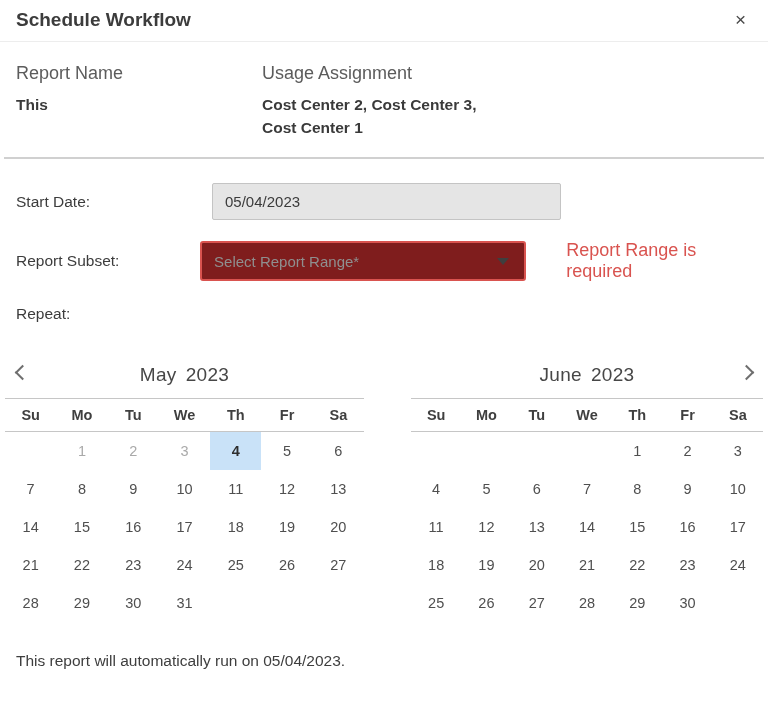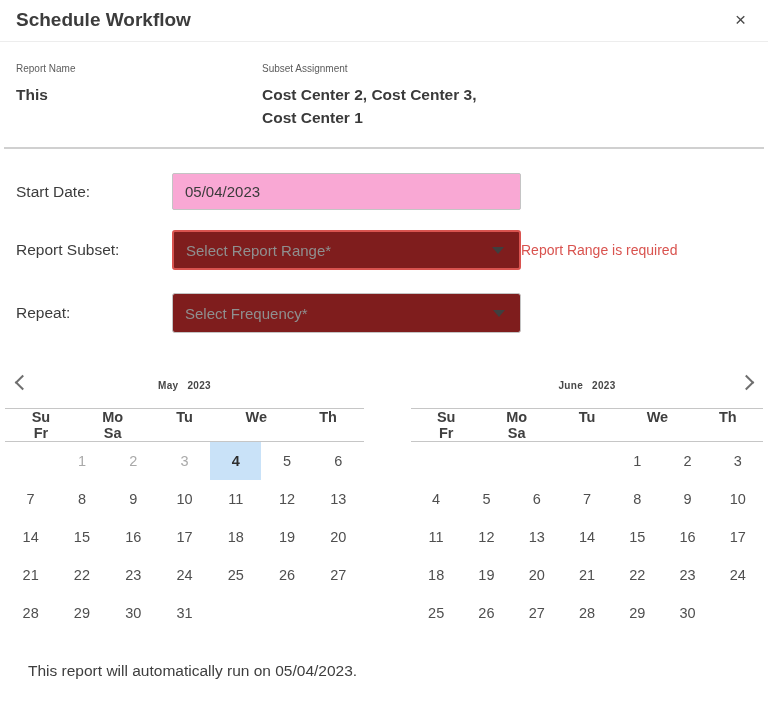--- a/index.html
+++ b/index.html
@@ -21,97 +21,97 @@
     font-size:19px; color:#4a4a4a; cursor:pointer; line-height:1;
     background:none; border:none; padding:2px 6px;
     font-family:"Liberation Sans",sans-serif;
   }
 
   
   .summary {
     display:grid; grid-template-columns:246px 258px 1fr;
     padding:21px 16px 18px 16px;
   }
-  .summary .lbl { font-size:10px; color:#5c5c5c; margin-bottom:9px; }
+  .summary .lbl { font-size:18px; color:#5c5c5c; margin-bottom:9px; }
   .summary .val { font-size:15.5px; font-weight:700; color:#3a3a3a; line-height:23px; padding-right:24px; }
   .summary-divider { border:none; border-top:2px solid #d0d0d0; margin:0 4px; }
 
   
   .form { padding:24px 16px 0 16px; }
-  .form-row { display:flex; align-items:center; margin-bottom:20px; }
+  .form-row { display:flex; align-items:center; margin-bottom:20px;gap:40px; }
   .form-row .f-label { width:156px; font-size:15.5px; color:#3c3c3c; }
   .text-input {
     width:349px; height:37px; border:1px solid #c4c4c4; border-radius:2px;
     padding:0 12px; font-size:15px; color:#3b3b3b;
-    font-family:"Liberation Sans",sans-serif; background:#f9a8d4;
+    font-family:"Liberation Sans",sans-serif; background:#e5e5e5;
   }
   .select-box {
     position:relative; width:349px; height:40px;
     border:1px solid #c4c4c4; border-radius:3px; background:#7f1d1d;
     display:flex; align-items:center; padding:0 34px 0 12px; cursor:pointer;
   }
   .select-box.error-state { border:2px solid var(--error-color); }
   .select-placeholder { font-size:15px; color:#8f8f8f; }
   .select-arrow {
     position:absolute; right:15px; top:50%; margin-top:-3px;
     width:0; height:0;
     border-left:6px solid transparent; border-right:6px solid transparent;
     border-top:7px solid #3f3f3f;
   }
-  .error-text { font-size:14px; color:var(--error-color);text-align:center; }
+  .error-text { font-size:18px; color:var(--error-color); }
   .row-range { margin-bottom:23px; }
 
   
   .calendars { display:flex; justify-content:space-between; padding:0 5px; margin-top:29px; }
   .calendar { width:359px; }
   .calendar.right { width:352px; }
   .cal-header { position:relative; height:46px; display:flex; align-items:center; justify-content:center; }
-  .cal-title { font-size:10px; font-weight:700; color:#474747; letter-spacing:.3px; }
+  .cal-title { font-size:19px; font-weight:400; color:#474747; letter-spacing:.3px; }
   .cal-title .yr { margin-left:9px; }
   .nav-btn { position:absolute; top:8px; width:26px; height:26px; background:none; border:none; cursor:pointer; }
   .nav-btn.prev { left:2px; }
   .nav-btn.next { right:2px; }
   .chev { display:inline-block; width:11px; height:11px; border-left:2px solid #6f6f6f; border-bottom:2px solid #6f6f6f; }
   .chev.left  { transform:rotate(45deg); margin-left:4px; }
   .chev.right { transform:rotate(-135deg); margin-right:4px; }
   .week-row {
-    display:grid; grid-template-columns:repeat(5,1fr);
+    display:grid; grid-template-columns:repeat(7,1fr);
     border-top:1px solid #c6c6c6; border-bottom:1px solid #c6c6c6;
     height:34px; align-items:center;
   }
   .week-row span { text-align:center; font-size:14.5px; font-weight:700; color:#3f3f3f; }
   .days-grid { display:grid; grid-template-columns:repeat(7,1fr); }
   .day-cell {
     height:38px; line-height:38px; text-align:center;
     font-size:14.5px; color:#4f4f4f; cursor:pointer;
   }
   .day-cell.empty { cursor:default; }
   .day-cell.disabled { color:#a9a9a9; cursor:default; }
   .day-cell.selected { background:var(--selected-bg); color:#2e2e2e; font-weight:700; }
 
   
-  .footer-note { padding:30px 16px 0 28px; font-size:15.5px; color:#3e3e3e; }
+  .footer-note { padding:30px 16px 0 16px; font-size:15.5px; color:#3e3e3e; }
 </style>
 </head>
 <body>
 
 <div class="dialog">
 
   <div class="dlg-header">
     <div class="dlg-title">Schedule Workflow</div>
     <button class="close-btn">×</button>
   </div>
 
   <div class="summary">
     <div>
       <div class="lbl">Report Name</div>
       <div class="val">This</div>
     </div>
     <div>
-      <div class="lbl">Subset Assignment</div>
+      <div class="lbl">Usage Assignment</div>
       <div class="val">Cost Center 2, Cost Center 3, Cost Center 1</div>
     </div>
   </div>
   <hr class="summary-divider">
 
   <div class="form">
     <div class="form-row">
       <div class="f-label">Start Date:</div>
       <input class="text-input" value="05/04/2023" style="">
     </div>
@@ -120,24 +120,20 @@
       <div class="f-label">Report Subset:</div>
       <div class="select-box error-state">
         <span class="select-placeholder">Select Report Range*</span>
         <span class="select-arrow"></span>
       </div>
       <span class="error-text">Report Range is required</span>
     </div>
 
     <div class="form-row">
       <div class="f-label">Repeat:</div>
-      <div class="select-box">
-        <span class="select-placeholder">Select Frequency*</span>
-        <span class="select-arrow"></span>
-      </div>
     </div>
   </div>
 
   <div class="calendars">
     <div class="calendar">
       <div class="cal-header">
         <button class="nav-btn prev"><span class="chev left"></span></button>
         <span class="cal-title">
           <span>May</span><span class="yr">2023</span>
         </span>

